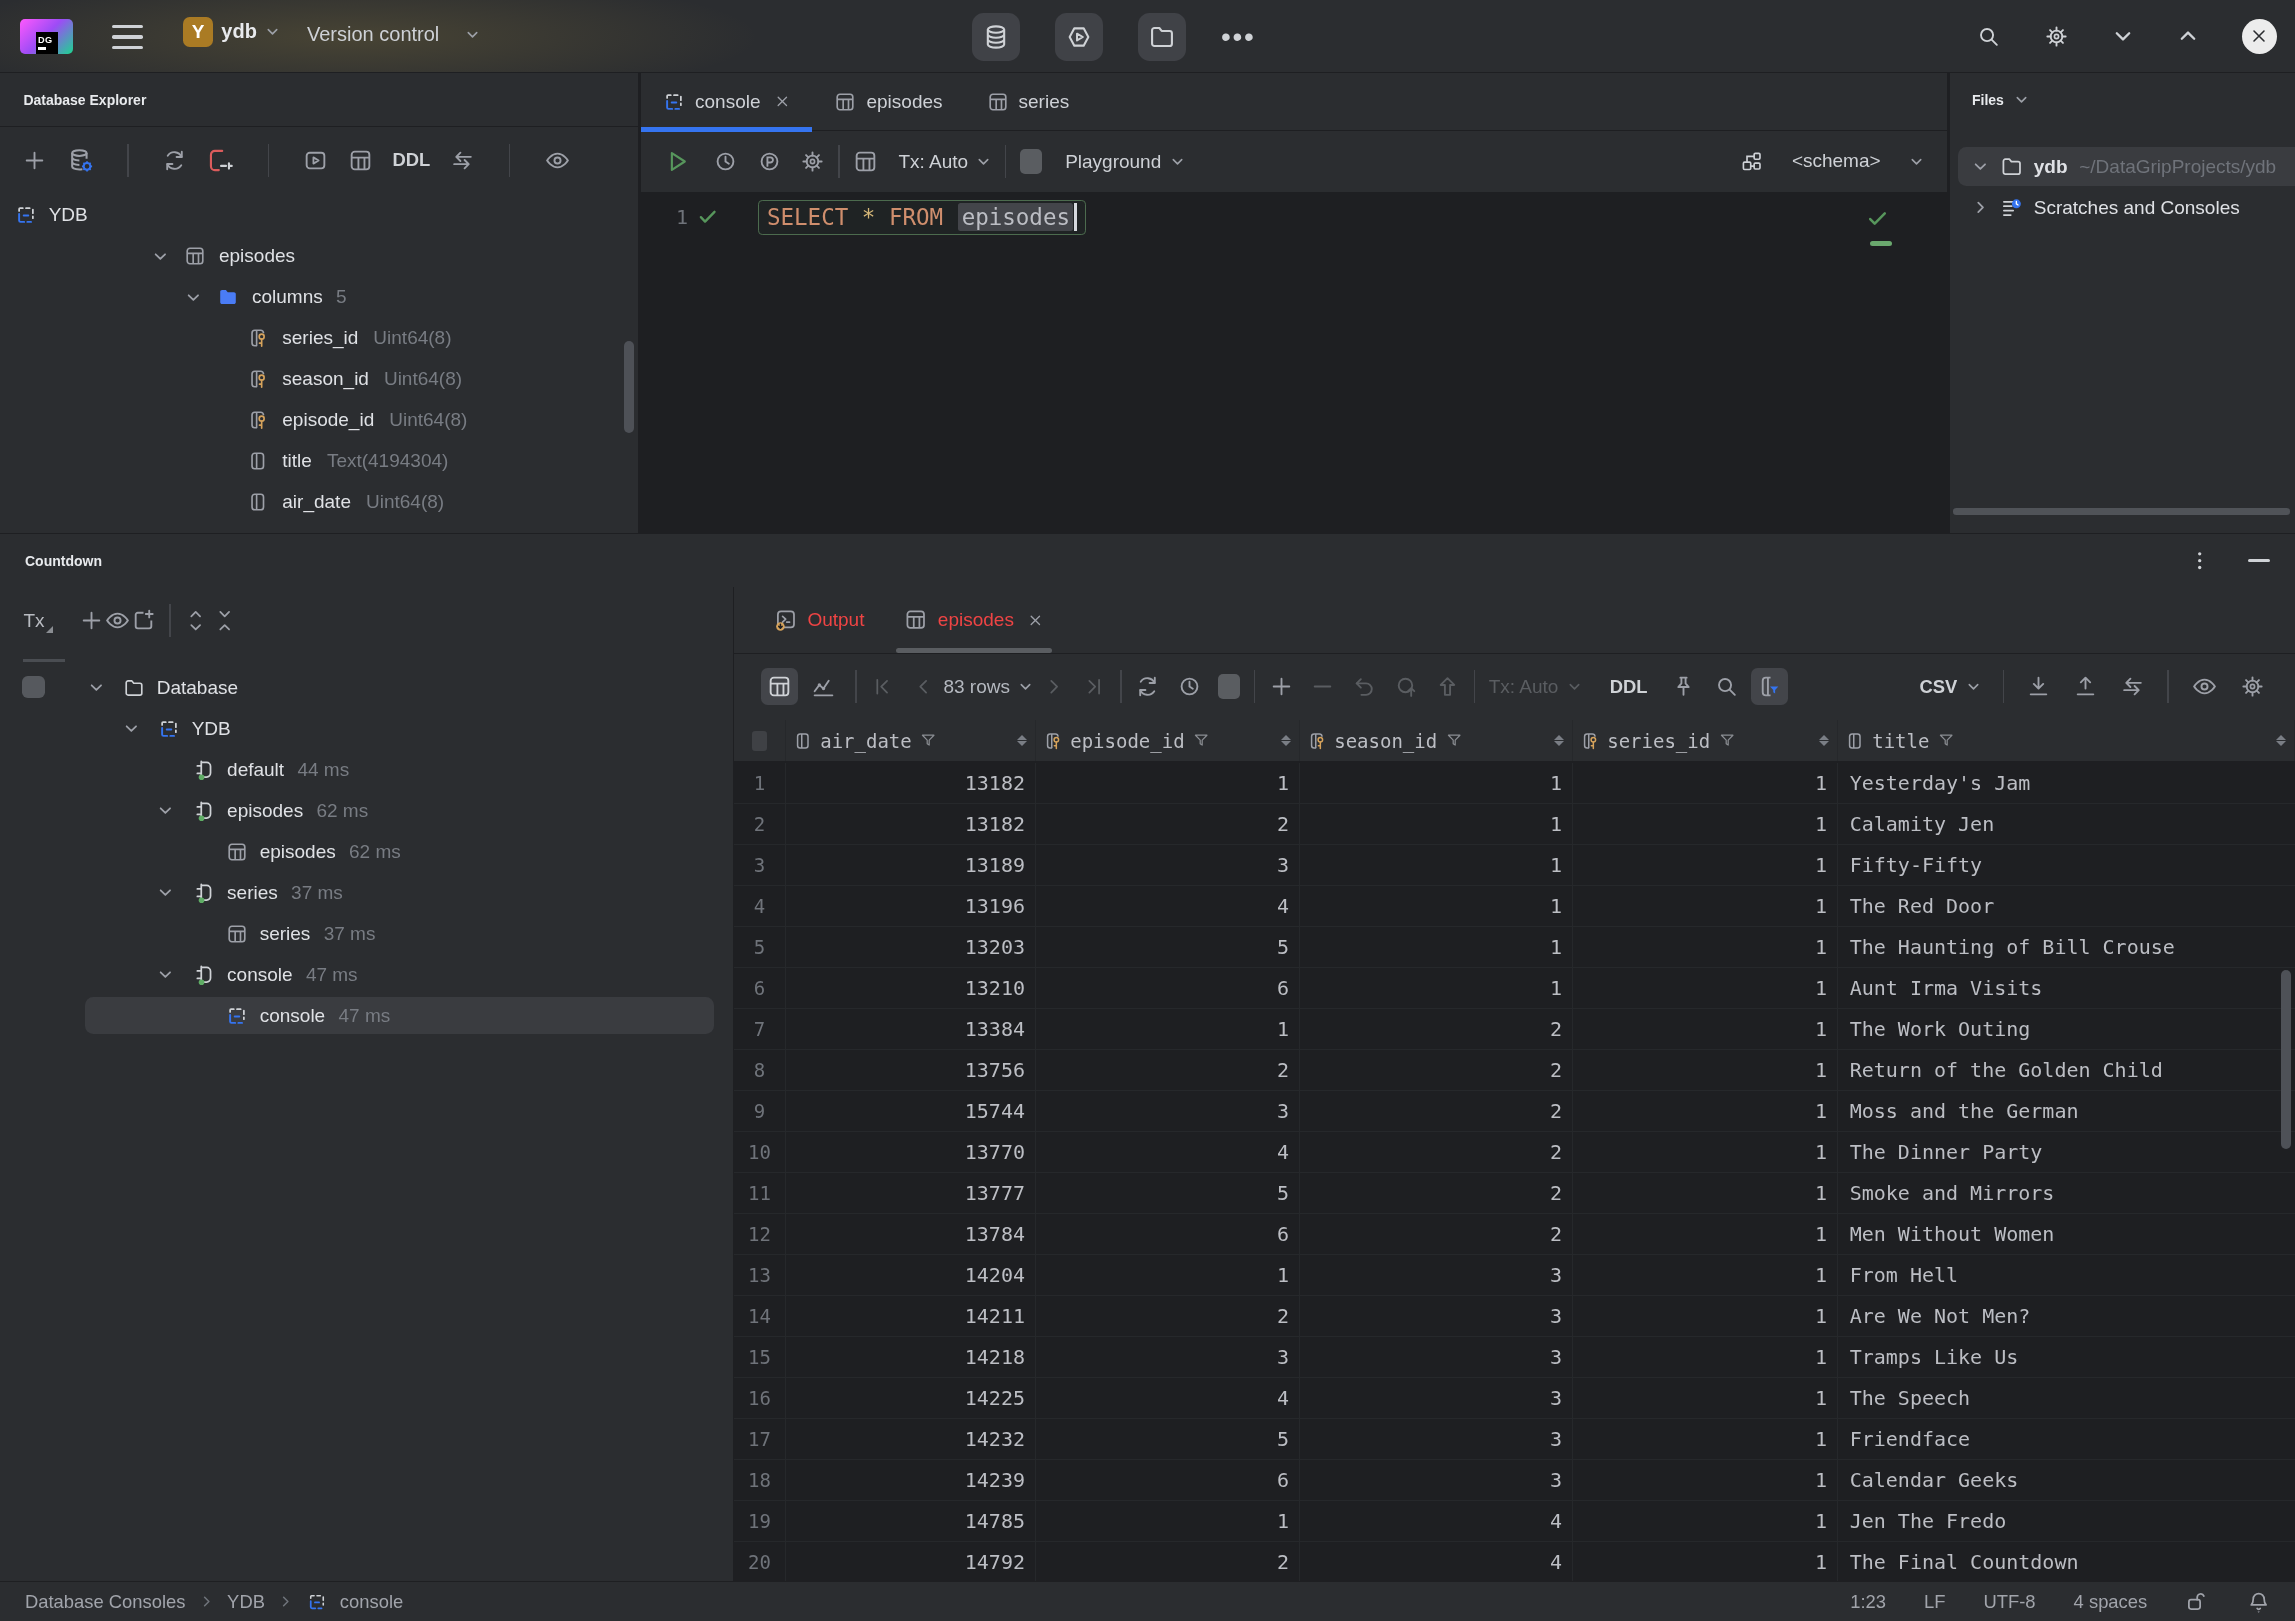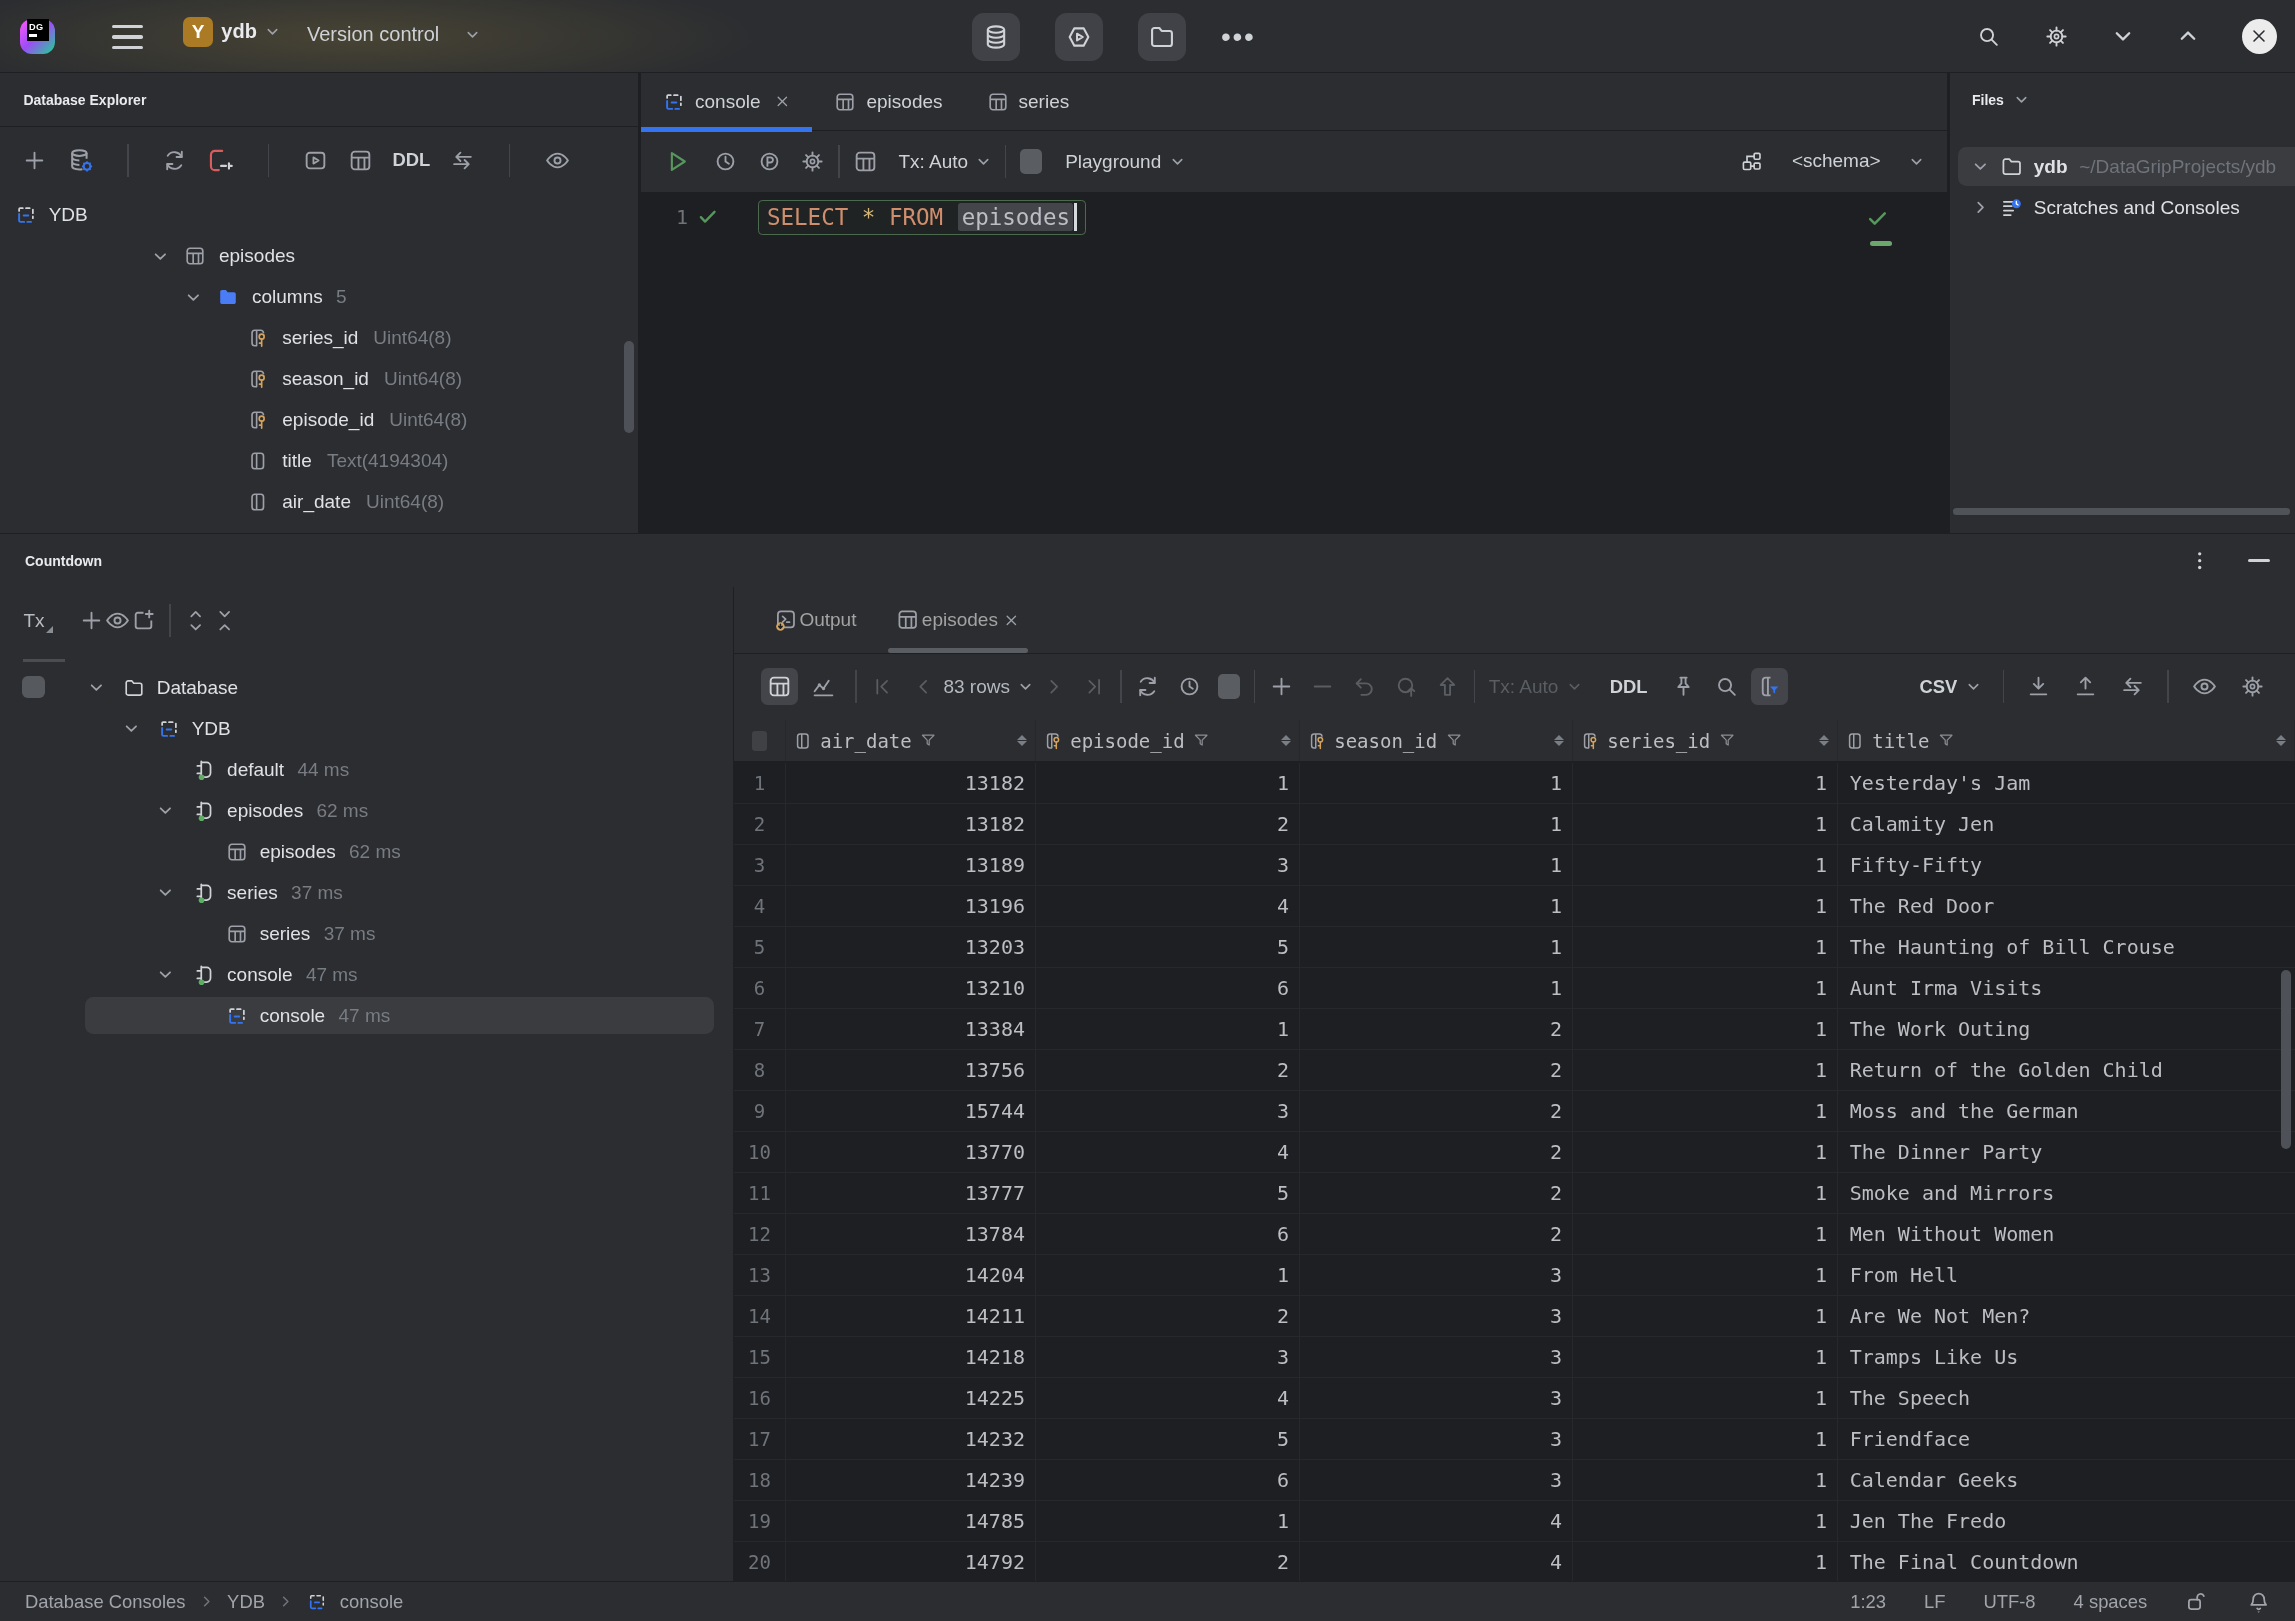--- a/index.html
+++ b/index.html
@@ -12,22 +12,22 @@
   html,body{background:#151618}
   body{font-family:"Liberation Sans","DejaVu Sans",sans-serif;color:var(--txt)}
   .app{position:relative;width:2295px;height:1622px;background:var(--bg-dark);overflow:hidden}
   svg.ic{display:block}
   .ib{display:inline-flex;align-items:center;justify-content:center;color:var(--txt2)}
   .vsep{width:1.7px;height:33px;background:var(--sep);margin:0 13.3px;flex:0 0 auto}
   
   .titlebar{position:absolute;left:0;top:0;width:2295px;height:73px;background:
     radial-gradient(584px 92px at 350px 37px, rgba(173,148,66,.22), rgba(173,148,66,0) 70%),var(--bg);
     border-bottom:1.7px solid var(--line);display:flex;align-items:center}
-  .dg-logo{position:absolute;left:20px;top:19px;width:35px;height:35px;border-radius:12px;
-    background:linear-gradient(135deg,#ff59fd 0%,#9d4cf6 48%,#1bd68f 100%);display:flex;align-items:flex-start;justify-content:center}
+  .dg-logo{position:absolute;left:20px;top:19px;width:53px;height:35px;border-radius:5px;
+    background:linear-gradient(135deg,#ff59fd 0%,#9d4cf6 48%,#1bd68f 100%);display:flex;align-items:flex-end;justify-content:center}
   .dg-inner{width:22px;height:22px;background:#000;display:flex;flex-direction:column;justify-content:center;padding-left:2.5px}
   .dg-inner b{font-size:9.2px;color:#fff;letter-spacing:0.4px;line-height:8.3px}
   .dg-inner i{display:block;width:7.5px;height:2.5px;background:#fff;margin-top:2.5px}
   .hamburger{position:absolute;left:110px;top:22px;width:35px;height:30px;display:flex;flex-direction:column;justify-content:space-between;padding:2.5px 1.7px}
   .hamburger div{height:3.3px;background:#cfd2d6;border-radius:1.7px}
   .proj{position:absolute;left:183px;top:16.7px;display:flex;align-items:center;gap:8.3px}
   .proj-badge{width:30px;height:30px;border-radius:6.7px;background:#aa7b24;color:#fff;font-weight:700;font-size:19px;display:flex;align-items:center;justify-content:center}
   .proj-name{font-size:20px;font-weight:600;color:#e8eaed}
   .vcs{position:absolute;left:307px;top:23.4px;display:flex;align-items:center;gap:26px;font-size:20px;color:#ced1d6}
   .tb-center{position:absolute;left:972px;top:13.3px;display:flex;align-items:center;gap:35px}
@@ -98,21 +98,21 @@
   .chev-slot{width:35px;display:flex;align-items:center}
   .sv-row .chev-slot svg{visibility:hidden}
   .sv-row.has-chev .chev-slot svg{visibility:visible}
   .sv-ic{display:none;margin-right:11.7px}
   .sv-row.ic-folder .svi-folder,.sv-row.ic-ydb .svi-ydb,.sv-row.ic-plug .svi-plug,
   .sv-row.ic-table .svi-table,.sv-row.ic-console .svi-console{display:inline-flex}
   .sv-time{color:#787c83;margin-left:13.3px}
   
   .sv-right{position:relative;flex:1}
   .out-tabs{height:67px;display:flex;align-items:center;padding-left:20px;border-bottom:1.7px solid var(--line)}
-  .out-tab{position:relative;height:65px;display:flex;align-items:center;gap:2px;padding:0 20px;font-size:19px;color:#a3a3a3}
+  .out-tab{position:relative;height:65px;display:flex;align-items:center;gap:10px;padding:0 20px;font-size:19px;color:#ef4444}
   .out-tab.active::after{content:'';position:absolute;left:11.7px;right:11.7px;bottom:0;height:5px;border-radius:2.5px;background:#5a5d61}
   .grid-toolbar{height:65px;display:flex;align-items:center;padding:0 30px 0 27px;color:var(--txt2);font-size:19px}
   .gt-btn{width:37px;height:37px;border-radius:6.7px;display:flex;align-items:center;justify-content:center}
   .gt-btn.active{background:#43454a}
   .rows-dd{display:flex;align-items:center;gap:8.3px;color:#b4b8bf;margin:0 8.3px}
   .dis{color:var(--dis)}
   .gt-right{margin-left:auto;display:flex;align-items:center;gap:22px}
   .txt-btn{color:#cfd2d6;font-size:18.4px;font-weight:600}
   .grid{position:absolute;left:0;top:133px;right:0;bottom:0;background:var(--bg-dark)}
   .g-head{display:grid;grid-template-columns:52px 250px 264px 273px 265px 1fr;height:42px;background:var(--bg);border-bottom:1.7px solid var(--line)}

